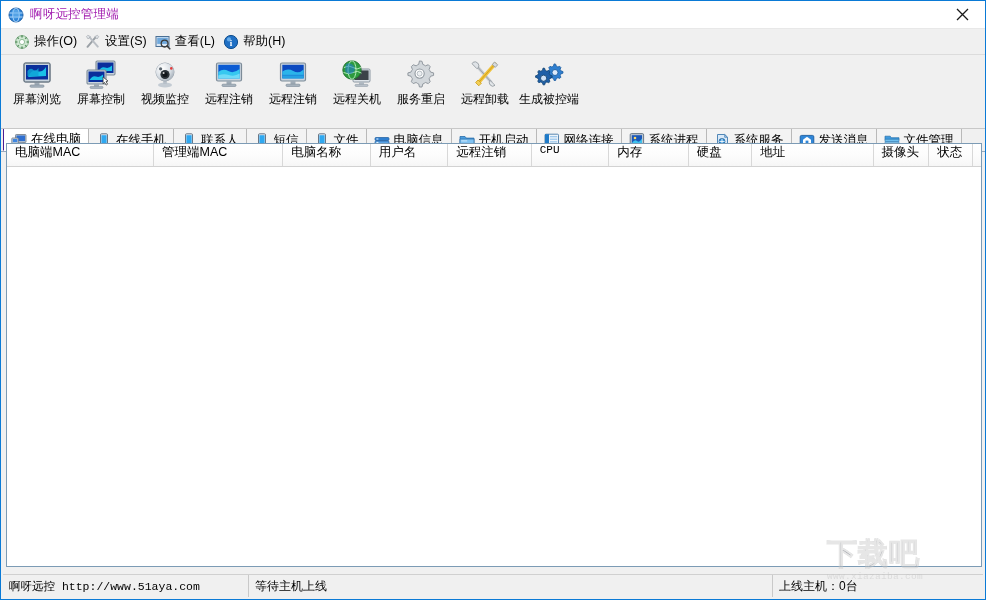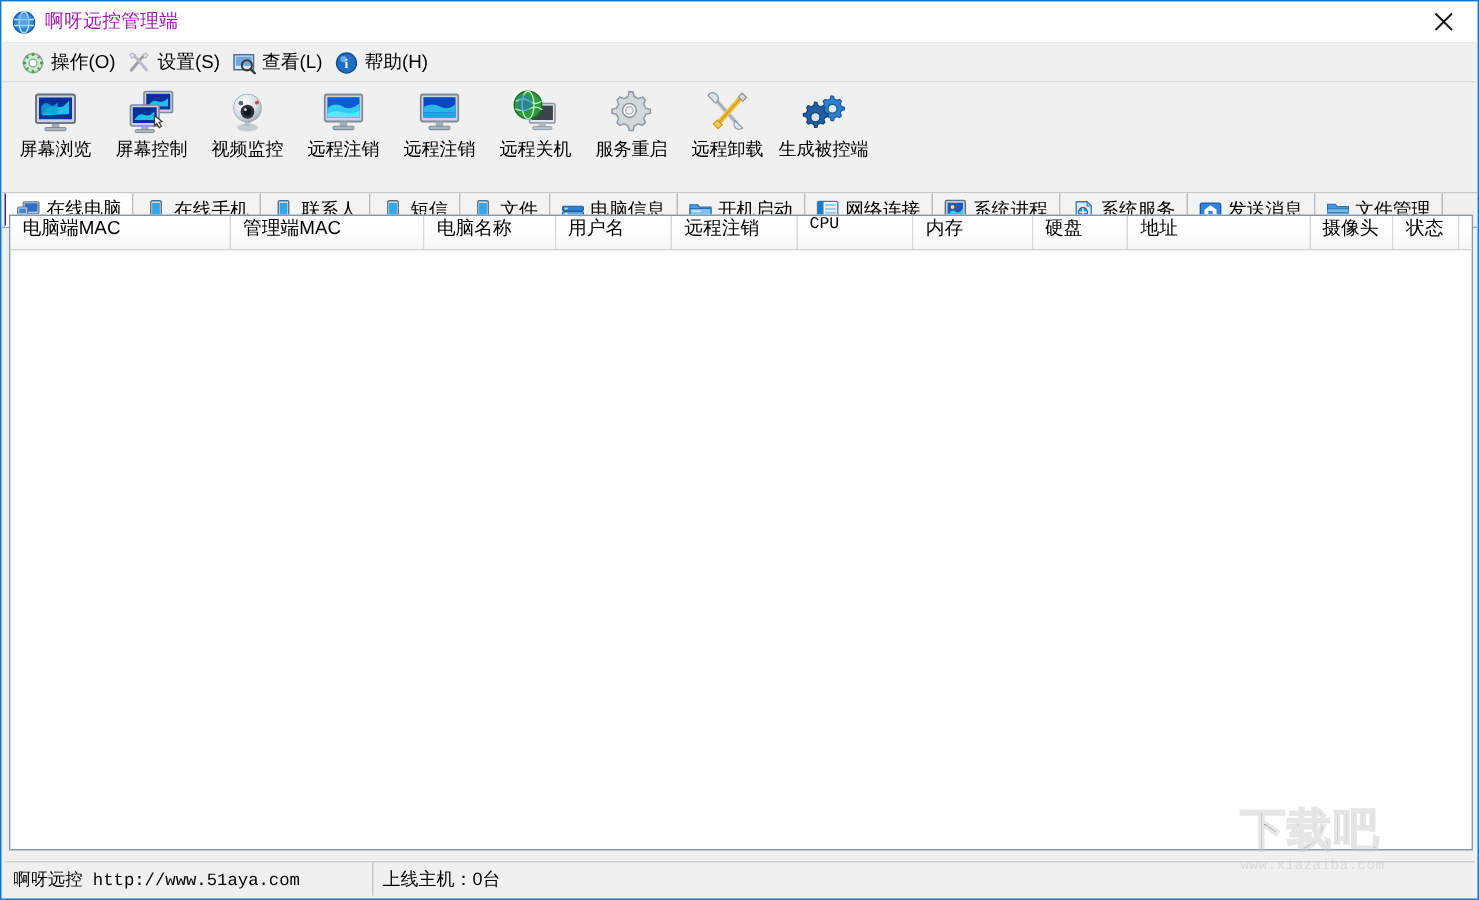--- a/index.html
+++ b/index.html
@@ -626,20 +626,21 @@
       <div class="hcell" style="width:44px">
           <span>状态</span>
         </div>
       <div class="hcell" style="flex:1 1 auto;border-right:none"></div>
     </div>
     <div class="list-body"></div>
   </div>
 
   <div class="statusbar">
     <div class="sb-cell sb-1 mono">啊呀远控 http://www.51aya.com</div>
+    <div class="sb-cell sb-2">等待主机上线</div>
     <div class="sb-cell sb-3">上线主机：0台</div>
   </div>
 
   <div class="watermark">
     <div class="wm-text">下载吧</div>
     <div class="wm-sub">www.xiazaiba.com</div>
   </div>
 
 </div>
 

